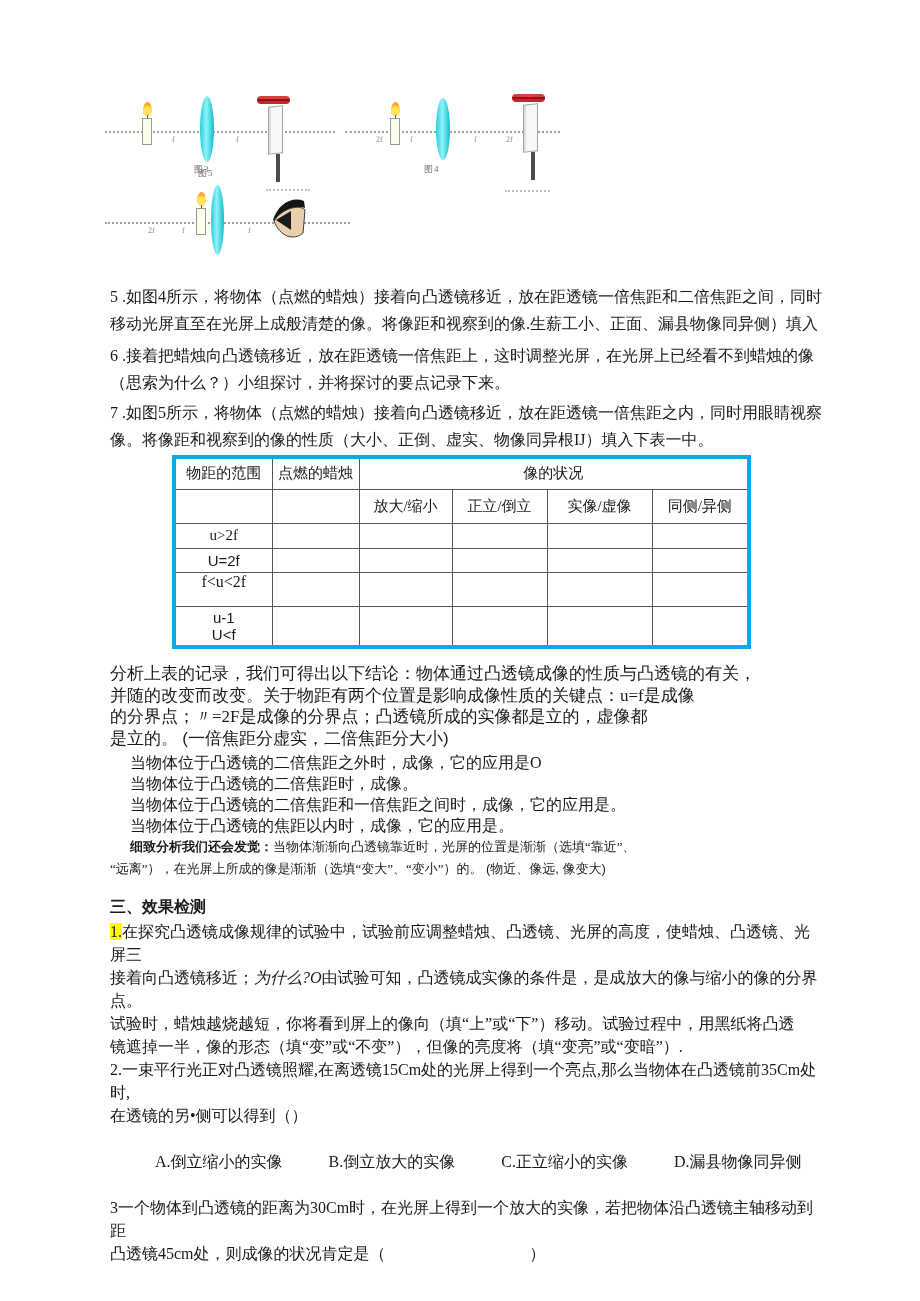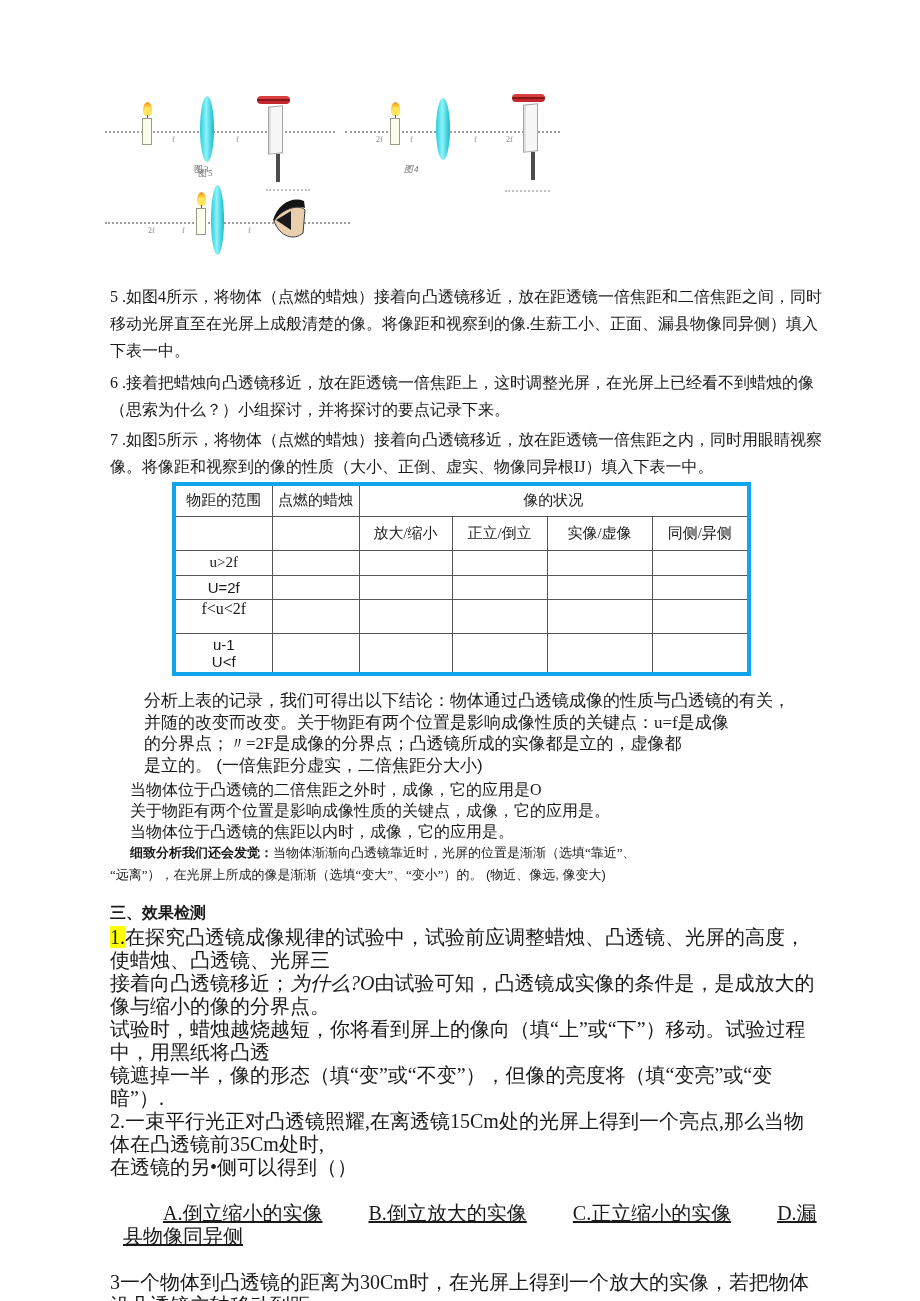--- a/index.html
+++ b/index.html
@@ -25,29 +25,29 @@
 
   
   .content{width:712px;margin-left:110px;}
   .ln{white-space:pre-wrap;}
   .hei{font-family:"Liberation Sans","DejaVu Sans",sans-serif;}
   .hei-b{font-family:"Liberation Sans","DejaVu Sans",sans-serif;font-weight:bold;}
   .it{font-style:italic;}
   .hl{background:#ffff00;}
   .p-step{font-size:16px;line-height:27px;}
   #p5{margin-top:2px;} #p6{margin-top:5px;} #p7{margin-top:3px;}
-  .analysis{font-size:17px;line-height:21.5px;margin-top:14px;margin-left:34px;}
+  .analysis{font-size:17px;line-height:21.5px;margin-top:14px;}
   .conclusions{font-size:16px;line-height:21px;margin-top:3px;}
   .conclusions .ln{padding-left:20px;}
   .careful{font-size:13px;line-height:22px;}
   .careful .first{padding-left:20px;}
   .section-h{font-size:16px;line-height:22px;margin-top:16px;}
-  .qblock{font-size:20px;line-height:23px;}
+  .qblock{font-size:16px;line-height:23px;}
   #q1{margin-top:2px;} 
-  #q2 .opts{padding-left:13px;} #q2 .opt{margin-right:46px;text-decoration:underline;} #q2 .opt:last-child{margin-right:0;}
+  #q2 .opts{padding-left:13px;} #q2 .opt{margin-right:46px;} #q2 .opt:last-child{margin-right:0;}
   #q3 .opts{padding-left:70px;}
 
   
   .imaging-table{border-collapse:collapse;border:4px solid #0ea5e9;margin-left:62px;margin-top:2px;
                  table-layout:fixed;width:575px;font-size:15px;}
   .imaging-table td{border:1px solid #555;text-align:center;vertical-align:middle;padding:0;overflow:hidden;}
   .rh1{height:32px;} .rh2{height:34px;} .rh3{height:25px;} .rh4{height:24px;} .rh5{height:34px;} .rh6{height:41px;}
   .cell-top{vertical-align:top !important;font-size:16px;}
   .sans-cell{font-family:"Liberation Sans","DejaVu Sans",sans-serif;font-size:15px;}
 </style>
@@ -76,21 +76,21 @@
     <div class="abs candle-body" style="left:390px;top:33px;"></div>
     <div class="abs lens" style="left:436px;top:13px;width:14px;height:62px;"></div>
     <div class="abs tick" style="left:376px;top:51px;">2f</div>
     <div class="abs tick" style="left:410px;top:51px;">f</div>
     <div class="abs tick" style="left:474px;top:51px;">f</div>
     <div class="abs tick" style="left:506px;top:51px;">2f</div>
     <div class="abs marker" style="left:512px;top:9px;width:33px;height:8px;"></div>
     <div class="abs screen-panel" style="left:523px;top:19px;width:15px;height:48px;"></div>
     <div class="abs screen-stand" style="left:531px;top:67px;width:4px;height:28px;"></div>
     <div class="abs dots" style="left:505px;top:105px;width:45px;"></div>
-    <div class="abs cap" style="left:404px;top:80px;font-style:italic;">图4</div>
+    <div class="abs cap" style="left:424px;top:80px;">图4</div>
 
     <div class="abs cap" style="left:198px;top:84px;">图5</div>
     <div class="abs axis" style="left:105px;top:137px;width:245px;"></div>
     <div class="abs flame" style="left:197px;top:107px;"></div>
     <div class="abs wick" style="left:201px;top:120px;"></div>
     <div class="abs candle-body" style="left:196px;top:123px;"></div>
     <div class="abs lens" style="left:211px;top:100px;width:13px;height:70px;"></div>
     <div class="abs tick" style="left:148px;top:142px;">2f</div>
     <div class="abs tick" style="left:182px;top:142px;">f</div>
     <div class="abs tick" style="left:248px;top:142px;">f</div>
@@ -102,21 +102,20 @@
         <path d="M6 25 L 21 16 L 21 35 Z" fill="#1a1a1a"></path>
       </svg>
     </div>
   </div>
 
   <div class="content">
 
     <div class="p-step" id="p5">
       <div class="ln">5 .如图4所示，将物体（点燃的蜡烛）接着向凸透镜移近，放在距透镜一倍焦距和二倍焦距之间，同时</div>
       <div class="ln">移动光屏直至在光屏上成般清楚的像。将像距和视察到的像.生薪工小、正面、漏县物像同异侧）填入</div>
-      <div class="ln">下表一中。</div>
     </div>
 
     <div class="p-step" id="p6">
       <div class="ln">6 .接着把蜡烛向凸透镜移近，放在距透镜一倍焦距上，这时调整光屏，在光屏上已经看不到蜡烛的像</div>
       <div class="ln">（思索为什么？）小组探讨，并将探讨的要点记录下来。</div>
     </div>
 
     <div class="p-step" id="p7">
       <div class="ln">7 .如图5所示，将物体（点燃的蜡烛）接着向凸透镜移近，放在距透镜一倍焦距之内，同时用眼睛视察</div>
       <div class="ln">像。将像距和视察到的像的性质（大小、正倒、虚实、物像同异根IJ）填入下表一中。</div>
@@ -185,21 +184,22 @@
 
     <div class="analysis">
       <div class="ln"><span class="hei">分析上表的记录，我们可得出以下结论：</span><span>物体通过凸透镜成像的性质与凸透镜的有关，</span></div>
       <div class="ln">并随的改变而改变。关于物距有两个位置是影响成像性质的关键点：u=f是成像</div>
       <div class="ln">的分界点；〃=2F是成像的分界点；凸透镜所成的实像都是立的，虚像都</div>
       <div class="ln"><span>是立的。 </span><span class="hei">(一倍焦距分虚实，二倍焦距分大小)</span></div>
     </div>
 
     <div class="conclusions">
       <div class="ln">当物体位于凸透镜的二倍焦距之外时，成像，它的应用是O</div>
-      <div class="ln">关于物距有两个位置是影响成像性质的关键点，成像，它的应用是。</div>
+      <div class="ln">当物体位于凸透镜的二倍焦距时，成像。</div>
+      <div class="ln">当物体位于凸透镜的二倍焦距和一倍焦距之间时，成像，它的应用是。</div>
       <div class="ln">当物体位于凸透镜的焦距以内时，成像，它的应用是。</div>
     </div>
 
     <div class="careful">
       <div class="ln first"><span class="hei-b">细致分析我们还会发觉：</span><span>当物体渐渐向凸透镜靠近时，光屏的位置是渐渐（选填“靠近”、</span></div>
       <div class="ln"><span>“远离”），在光屏上所成的像是渐渐（选填“变大”、“变小”）的。 </span><span class="hei">(物近、像远, 像变大)</span></div>
     </div>
 
     <div class="section-h hei-b">三、效果检测</div>
 

